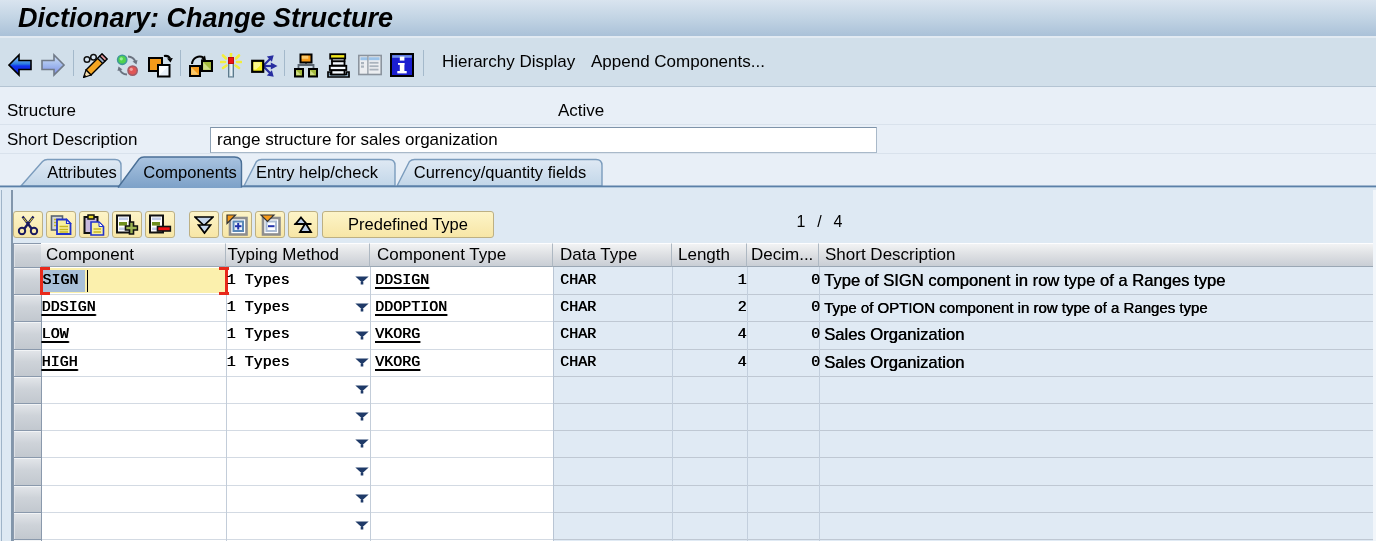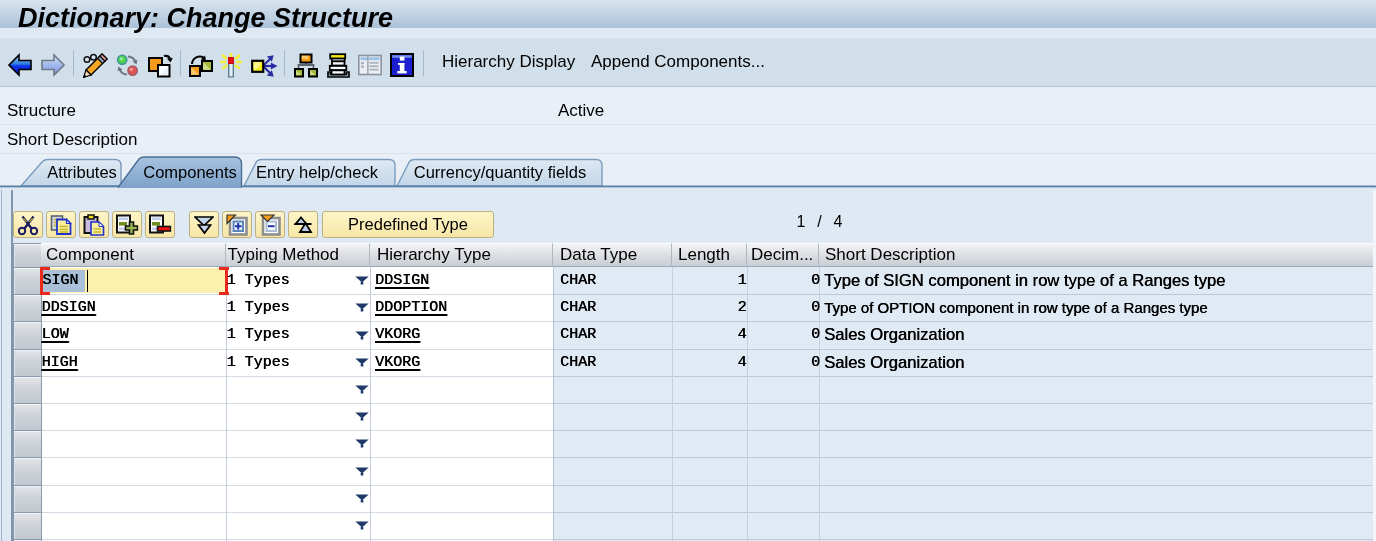--- a/index.html
+++ b/index.html
@@ -1,20 +1,20 @@
 <!DOCTYPE html>
 <html><head>
 <meta charset="utf-8">
 <style>
 *{margin:0;padding:0;box-sizing:border-box}
 html,body{width:1376px;height:541px;overflow:hidden}
 body{position:relative;font-family:"Liberation Sans",sans-serif;background:#dee9f3;color:#000}
 .abs{position:absolute}
 
-#title{left:0;top:0;width:1376px;height:28px;background:linear-gradient(180deg,#d9e4ef 0%,#c2d4e4 50%,#aac1d8 100%);}
+#title{left:0;top:0;width:1376px;height:36px;background:linear-gradient(180deg,#d9e4ef 0%,#c2d4e4 50%,#aac1d8 100%);}
 #title span{position:absolute;left:18px;top:2px;font:bold italic 27px/32px "Liberation Sans",sans-serif;color:#000}
 
 #toolbar{left:0;top:36px;width:1376px;height:51px;background:#d1dfea;border-top:2px solid #e2eaf2;border-bottom:1px solid #b4c4d3}
 .tsep{position:absolute;top:12px;width:1px;height:26px;background:#a4b9cb}
 .ticon{position:absolute;top:15px}
 .ttext{position:absolute;top:0;height:48px;line-height:48px;font-size:17px}
 
 #fields{left:0;top:87px;width:1376px;height:99px;background:#e8eff7}
 .flabel{position:absolute;font-size:17px;height:26px;line-height:26px;left:7px}
 .fline{position:absolute;left:0;width:1376px;height:1px;background:#d9e2ec}
@@ -177,20 +177,23 @@
 <div class="ttext" style="left:442px">Hierarchy Display</div>
 <div class="ttext" style="left:591px">Append Components...</div>
 
 </div>
 <div id="fields" class="abs">
   <div class="fline" style="top:37px"></div>
   <div class="fline" style="top:66px"></div>
   <div class="flabel" style="top:11px">Structure</div>
   <div class="flabel" style="left:558px;top:11px">Active</div>
   <div class="flabel" style="top:40px">Short Description</div>
+  <div class="abs" id="field2">
+      <span>range structure for sales organization</span>
+    </div>
 </div>
 <div id="tabs" class="abs">
 <svg width="1376" height="34" viewBox="0 0 1376 34">
   <defs>
     <linearGradient id="tu" x1="0" y1="0" x2="0" y2="1">
           <stop offset="0" stop-color="#dfe9f4"></stop>
           <stop offset="1" stop-color="#c2d6e8"></stop>
         </linearGradient>
     <linearGradient id="ts" x1="0" y1="0" x2="0" y2="1">
           <stop offset="0" stop-color="#a9c3e0"></stop>
@@ -345,21 +348,21 @@
 <div class="selcell" style="top:375.8px;height:28.2px"></div>
 <div class="selcell" style="top:403.0px;height:28.2px"></div>
 <div class="selcell" style="top:430.2px;height:28.2px"></div>
 <div class="selcell" style="top:457.4px;height:28.2px"></div>
 <div class="selcell" style="top:484.6px;height:28.2px"></div>
 <div class="selcell" style="top:511.8px;height:28.2px"></div>
 <div class="selcell" style="top:539.0px;height:3.5px"></div>
 <div class="selcell" style="top:243px;height:25px"></div>
 <div class="hdr" style="left:41px;width:185px;padding-left:5px">Component</div>
 <div class="hdr" style="left:226px;width:144px;padding-left:1.5px">Typing Method</div>
-<div class="hdr" style="left:370px;width:183px;padding-left:7px">Hierarchy Type</div>
+<div class="hdr" style="left:370px;width:183px;padding-left:7px">Component Type</div>
 <div class="hdr" style="left:553px;width:119px;padding-left:7px">Data Type</div>
 <div class="hdr" style="left:672px;width:75px;padding-left:6px">Length</div>
 <div class="hdr" style="left:747px;width:72px;padding-left:4px">Decim...</div>
 <div class="hdr" style="left:819px;width:557px">Short Description</div>
 <svg class="arrow" style="top:276.1px" width="14" height="9" viewBox="0 0 14 9">
     <polygon points="0.3,0.5 13.7,0.5 7,6.6" fill="#1f3a68"></polygon>
     <rect x="5.7" y="6" width="2.6" height="2.5" fill="#1f3a68"></rect>
   </svg>
 <svg class="arrow" style="top:303.3px" width="14" height="9" viewBox="0 0 14 9">
     <polygon points="0.3,0.5 13.7,0.5 7,6.6" fill="#1f3a68"></polygon>

